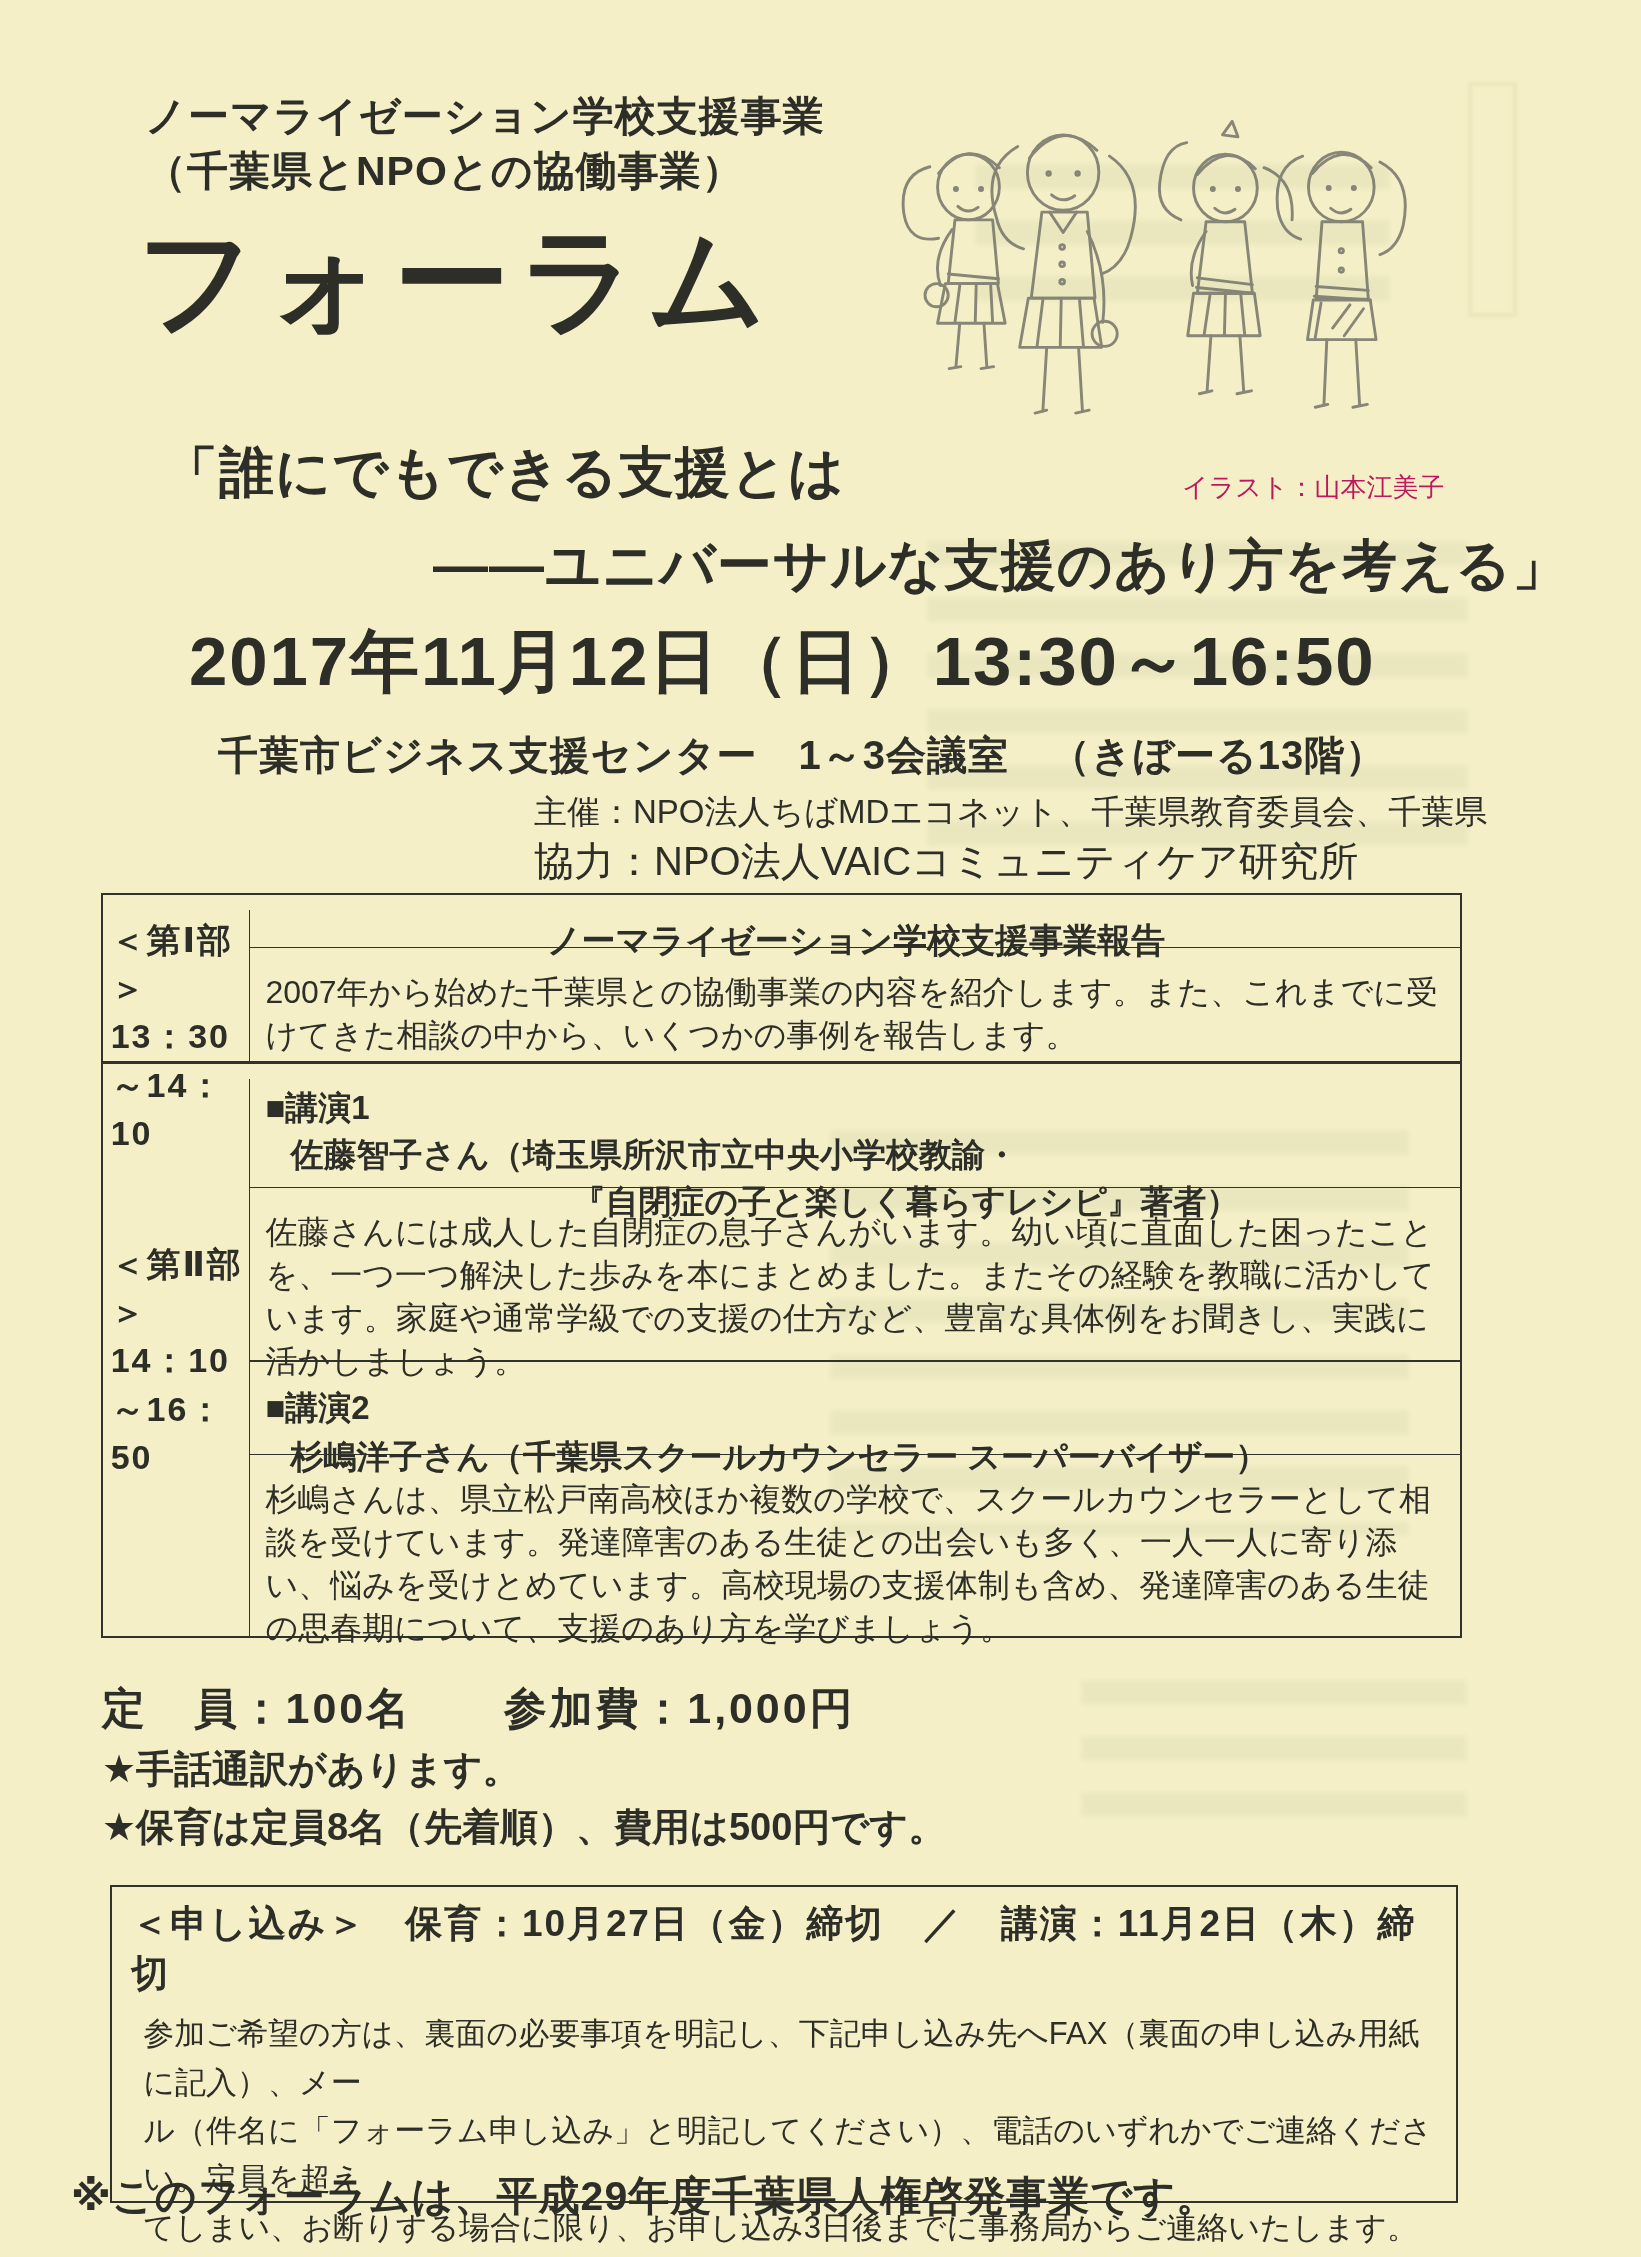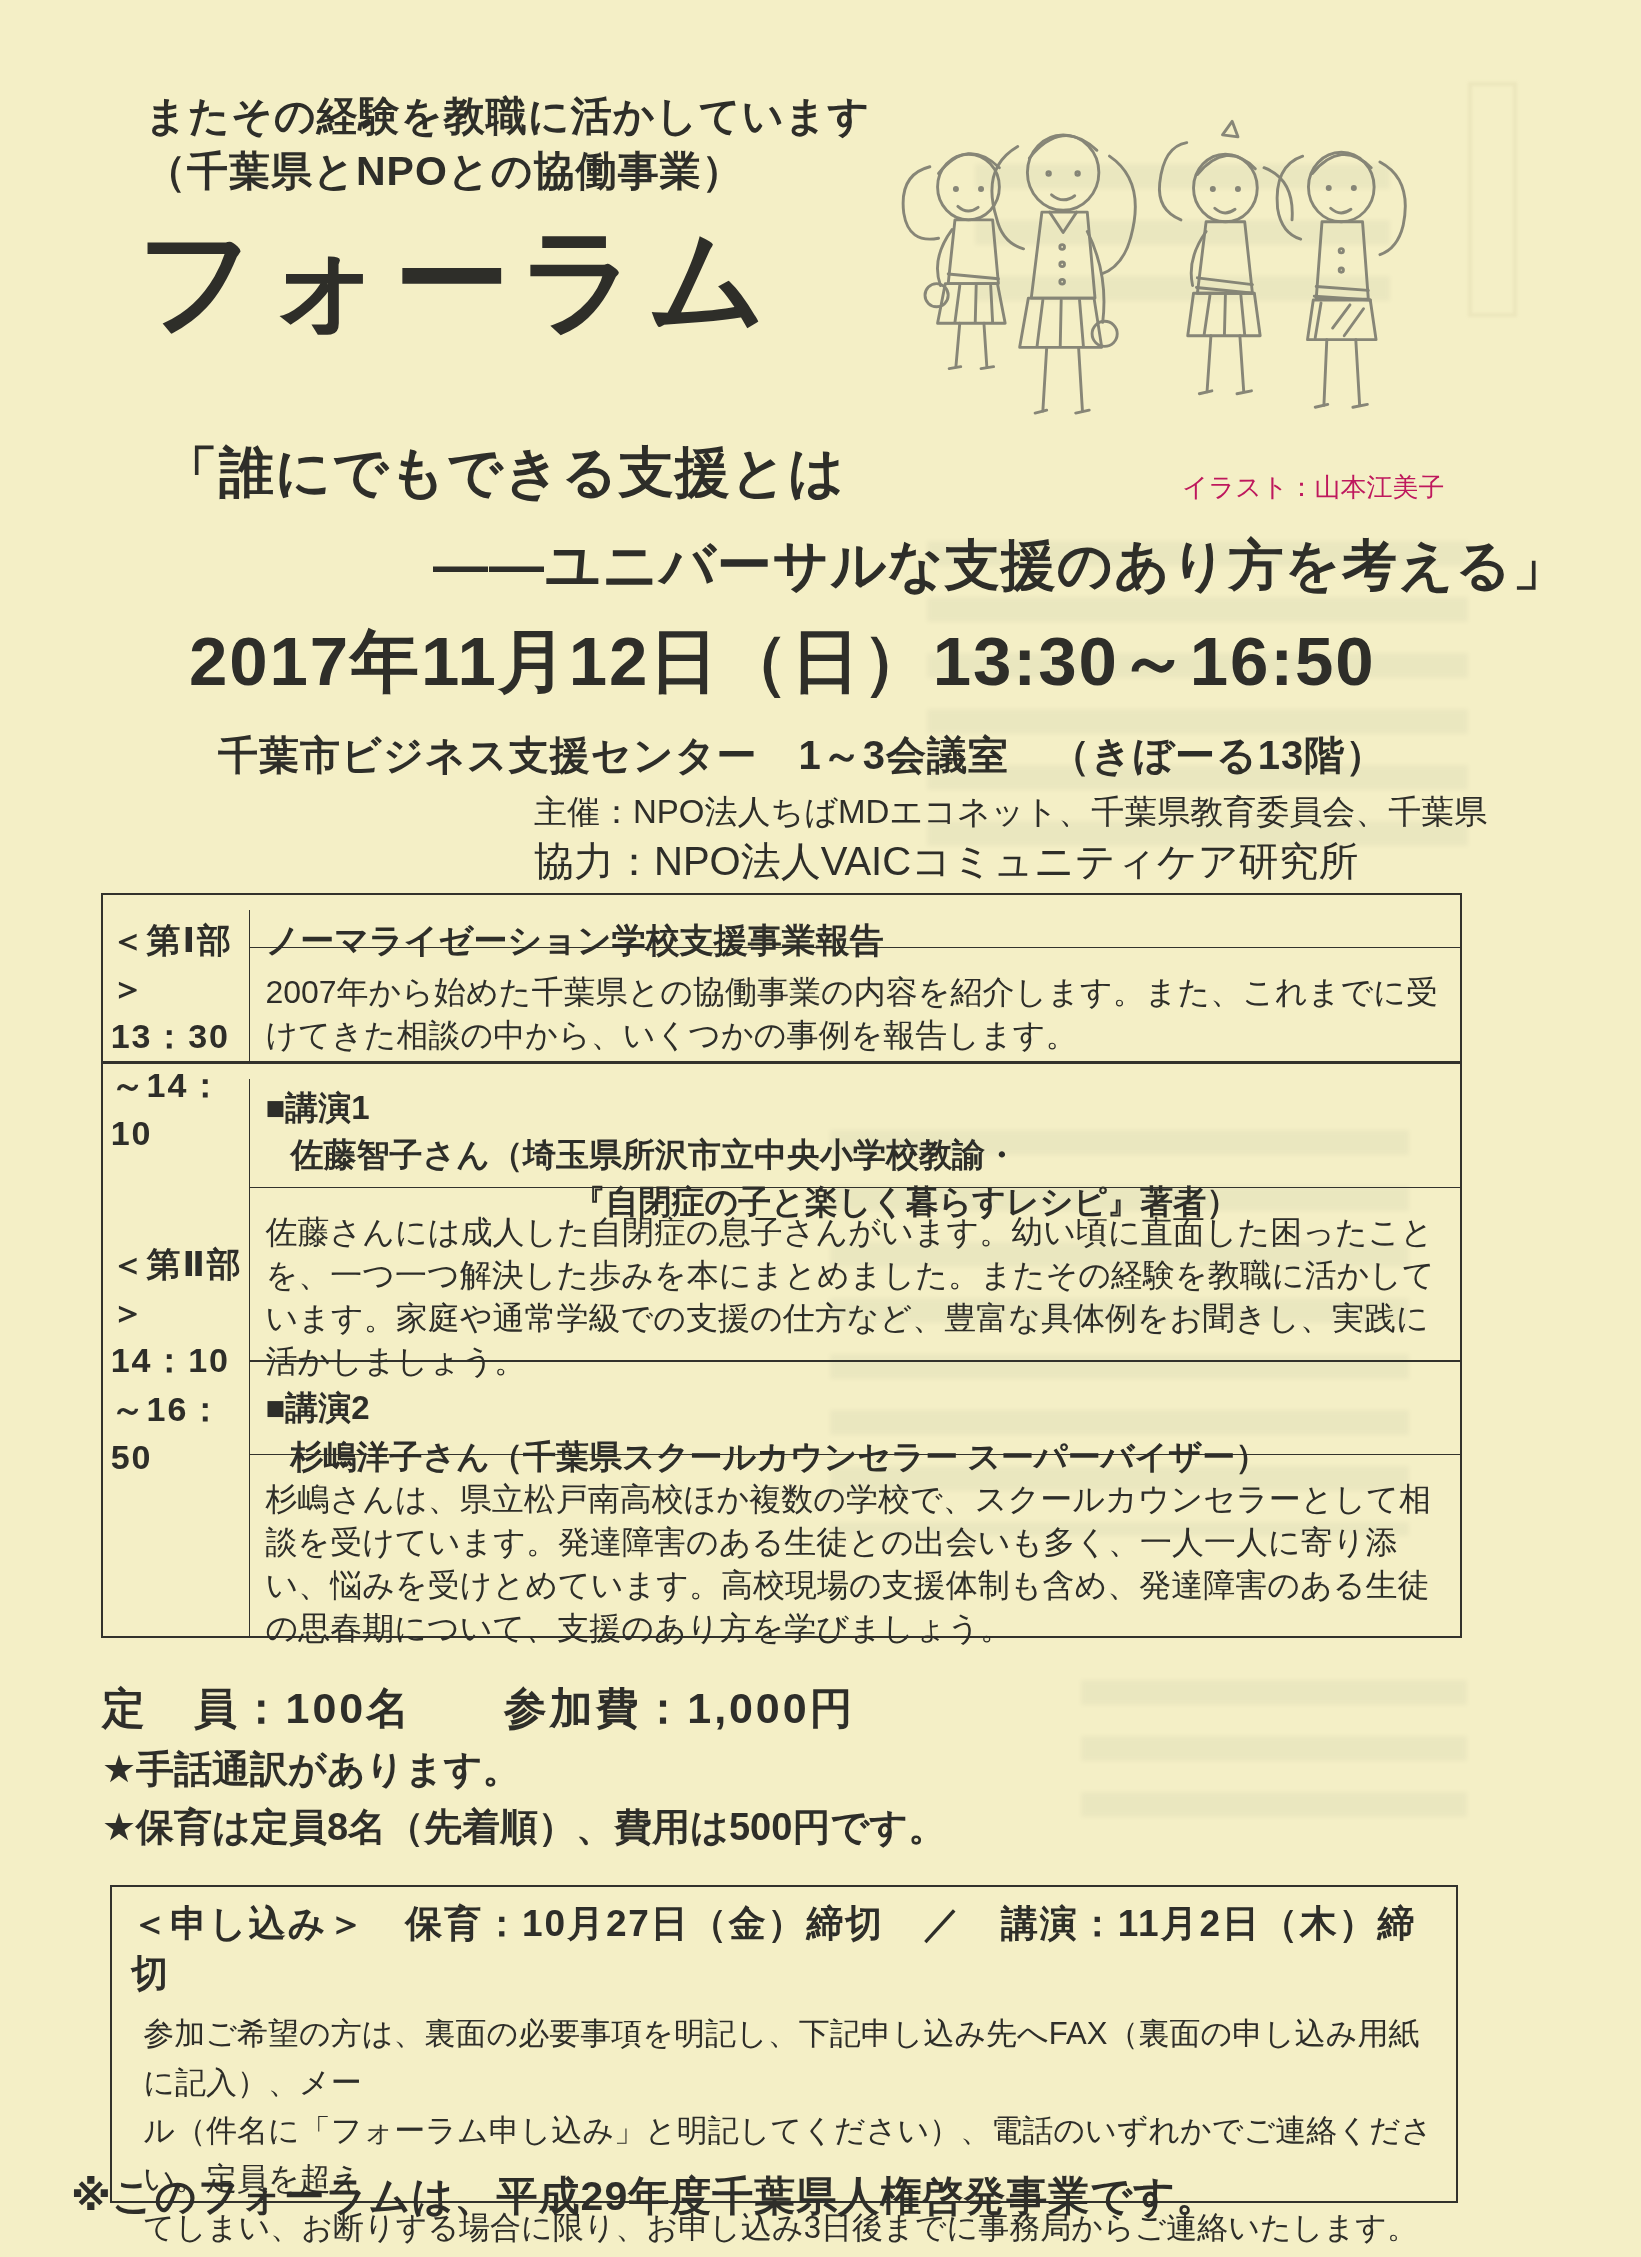--- a/index.html
+++ b/index.html
@@ -29,21 +29,21 @@
 
   .program-table{left:101px;top:893px;width:1357px;border:2.9px solid #32322c;
     display:grid;grid-template-columns:147px 1fr;
     grid-template-rows:53px 116px 124px 174px 93px 181px;
     background:transparent;}
   .pt-cell{font-size:32px;line-height:1.35;margin-top:15px;}
   .label-cell{border-right:1.9px solid #32322c;padding:5.8px 3.9px 0 7.7px;font-size:34px;font-weight:600;letter-spacing:1.9px;line-height:1.42;}
   .label-cell span{display:block;}
   .cell-part1{grid-column:1;grid-row:1 / span 2;border-bottom:3.9px solid #32322c;}
   .cell-part2{grid-column:1;grid-row:3 / span 4;display:flex;flex-direction:column;justify-content:center;}
-  .r1{grid-column:2;grid-row:1;border-bottom:1.9px solid #32322c;padding:7.7px 13.5px 0 15.4px;font-size:34px;font-weight:600;}
+  .r1{grid-column:2;grid-row:1;border-bottom:1.9px solid #32322c;padding:7.7px 13.5px 0 15.4px;font-size:34px;font-weight:600;text-align:center;}
   .r2{grid-column:2;grid-row:2;border-bottom:3.9px solid #32322c;padding:7.7px 13.5px 0 15.4px;}
   .r3{grid-column:2;grid-row:3;border-bottom:1.9px solid #32322c;padding:5.8px 13.5px 0 15.4px;font-size:33px;font-weight:600;line-height:1.42;}
   .r4{grid-column:2;grid-row:4;border-bottom:2.9px solid #32322c;padding:7.7px 13.5px 0 15.4px;}
   .r5{grid-column:2;grid-row:5;border-bottom:1.9px solid #32322c;padding:5.8px 13.5px 0 15.4px;font-size:33px;font-weight:600;line-height:1.5;}
   .r6{grid-column:2;grid-row:6;padding:7.7px 13.5px 0 15.4px;}
   .ind1{display:block;margin-left:25px;}
   .ind2{display:block;margin-left:307px;}
 
   .capacity-line{left:102px;top:1680px;font-size:43px;font-weight:700;letter-spacing:2.9px;}
   .note-line1{left:102px;top:1744px;font-size:38px;font-weight:600;}
@@ -60,21 +60,21 @@
 </head>
 <body>
 
 <div class="ghost-box" style="left:1468px;top:82px;width:41px;height:227px;"></div>
 <div class="ghost" style="left:975px;top:164px;width:415px;height:164px;"></div>
 <div class="ghost" style="left:927px;top:541px;width:541px;height:319px;"></div>
 <div class="ghost" style="left:830px;top:1130px;width:579px;height:406px;"></div>
 <div class="ghost" style="left:1081px;top:1680px;width:386px;height:154px;"></div>
 
 <div class="abs program-name">
-  <span>またその経験を教職に活かしています</span>
+  <span>ノーマライゼーション学校支援事業</span>
   <span>（千葉県とNPOとの協働事業）</span>
 </div>
 
 <h1 class="abs big-title">フォーラム</h1>
 
 <svg class="abs illust" width="599" height="396" viewBox="0 0 620 410">
   <g fill="none" stroke="#74746a" stroke-width="3" stroke-linecap="round" stroke-linejoin="round" opacity="0.85">
 
     <path d="M95,95 q-32,8 -27,48 q5,32 36,26"></path>
     <ellipse cx="135" cy="116" rx="32" ry="34"></ellipse>

